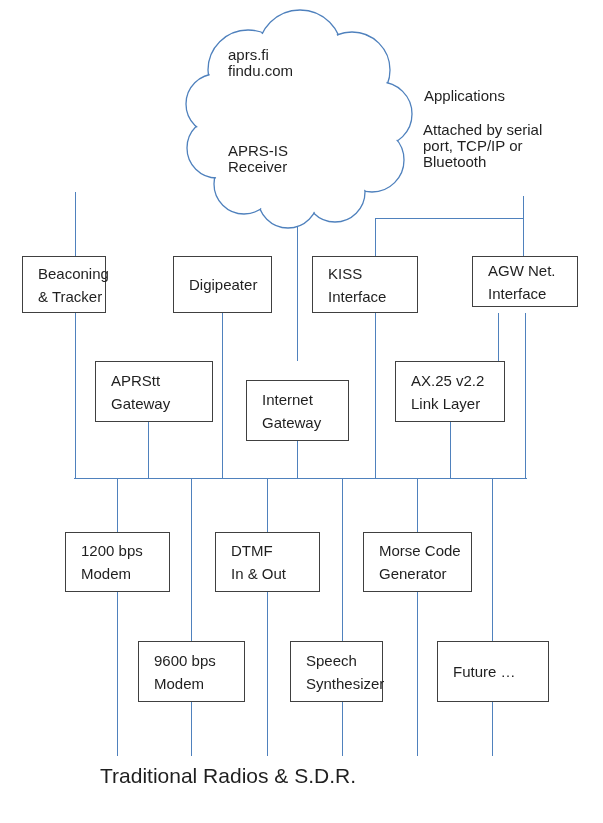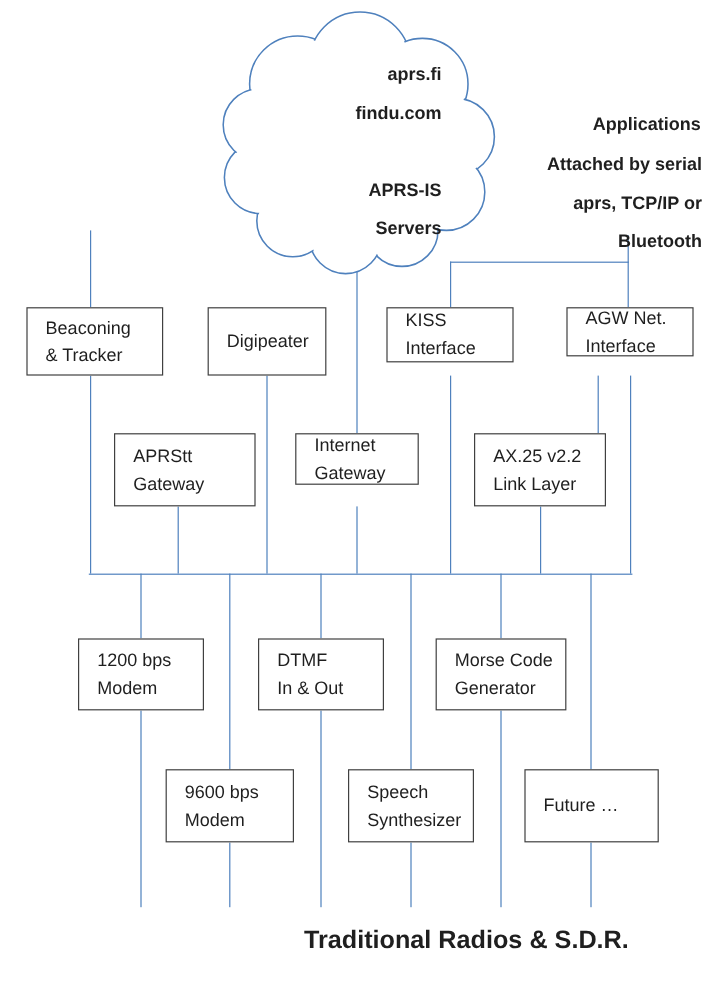--- a/index.html
+++ b/index.html
@@ -15,23 +15,22 @@
   }
   .box{
     position:absolute;border:1px solid var(--box-border);background:#fff;
     display:flex;align-items:center;box-sizing:border-box;
     padding-left:15px;font-size:15px;line-height:23px;
     white-space:pre-line;text-align:left;
   }
   .vl{position:absolute;width:1px;background:var(--line);}
   .hl{position:absolute;height:1px;background:var(--line);}
   .lbl{
-    position:absolute;font-size:15px;line-height:32px;text-align:right;
+    position:absolute;font-size:15px;line-height:16px;text-align:left;
     white-space:pre-line;
-    font-weight:bold;
   }
   .lbl.big{font-size:21px;}
   .cloud-svg{position:absolute;left:185px;top:8px;}
   .cs{fill:#fff;stroke:var(--line);stroke-width:1.3px;}
   .cf{fill:#fff;stroke:none;}
 </style>
 </head>
 <body>
 
 <div id="stage">
@@ -84,51 +83,51 @@
   <div class="vl" style="left:191px;top:478px;height:163px"></div>
   <div class="vl" style="left:342px;top:478px;height:163px"></div>
   <div class="vl" style="left:492px;top:478px;height:163px"></div>
   <div class="vl" style="left:117px;top:592px;height:164px"></div>
   <div class="vl" style="left:267px;top:592px;height:164px"></div>
   <div class="vl" style="left:417px;top:592px;height:164px"></div>
   <div class="vl" style="left:191px;top:702px;height:54px"></div>
   <div class="vl" style="left:342px;top:702px;height:54px"></div>
   <div class="vl" style="left:492px;top:702px;height:54px"></div>
 
-  <div class="box" style="left:22px;top:256px;width:114px;height:57px">Beaconing
+  <div class="box" style="left:22px;top:256px;width:84px;height:57px">Beaconing
 &amp; Tracker</div>
   <div class="box" style="left:173px;top:256px;width:99px;height:57px">Digipeater</div>
-  <div class="box" style="left:322px;top:256px;width:106px;height:46px">KISS
+  <div class="box" style="left:312px;top:256px;width:106px;height:57px">KISS
 Interface</div>
-  <div class="box" style="left:472px;top:256px;width:106px;height:41px">AGW Net.
+  <div class="box" style="left:472px;top:256px;width:106px;height:51px">AGW Net.
 Interface</div>
 
   <div class="box" style="left:95px;top:361px;width:118px;height:61px">APRStt
 Gateway</div>
-  <div class="box" style="left:246px;top:361px;width:103px;height:43px">Internet
+  <div class="box" style="left:246px;top:380px;width:103px;height:61px">Internet
 Gateway</div>
   <div class="box" style="left:395px;top:361px;width:110px;height:61px">AX.25 v2.2
 Link Layer</div>
 
   <div class="box" style="left:65px;top:532px;width:105px;height:60px">1200 bps
 Modem</div>
   <div class="box" style="left:215px;top:532px;width:105px;height:60px">DTMF
 In &amp; Out</div>
   <div class="box" style="left:363px;top:532px;width:109px;height:60px">Morse Code
 Generator</div>
 
   <div class="box" style="left:138px;top:641px;width:107px;height:61px">9600 bps
 Modem</div>
-  <div class="box" style="left:290px;top:641px;width:105px;height:61px">Speech
+  <div class="box" style="left:290px;top:641px;width:93px;height:61px">Speech
 Synthesizer</div>
   <div class="box" style="left:437px;top:641px;width:112px;height:61px">Future …</div>
 
   <div class="lbl" style="left:228px;top:47px;width:140px">aprs.fi
 findu.com</div>
   <div class="lbl" style="left:228px;top:143px;width:140px">APRS-IS
-Servers</div>
+Receiver</div>
   <div class="lbl" style="left:424px;top:88px;width:160px">Applications</div>
   <div class="lbl" style="left:423px;top:122px;width:162px">Attached by serial
-aprs, TCP/IP or
+port, TCP/IP or
 Bluetooth</div>
   <div class="lbl big" style="left:100px;top:768px;width:424px">Traditional Radios  &amp; S.D.R.</div>
 
 </div>
 
 </body></html>

